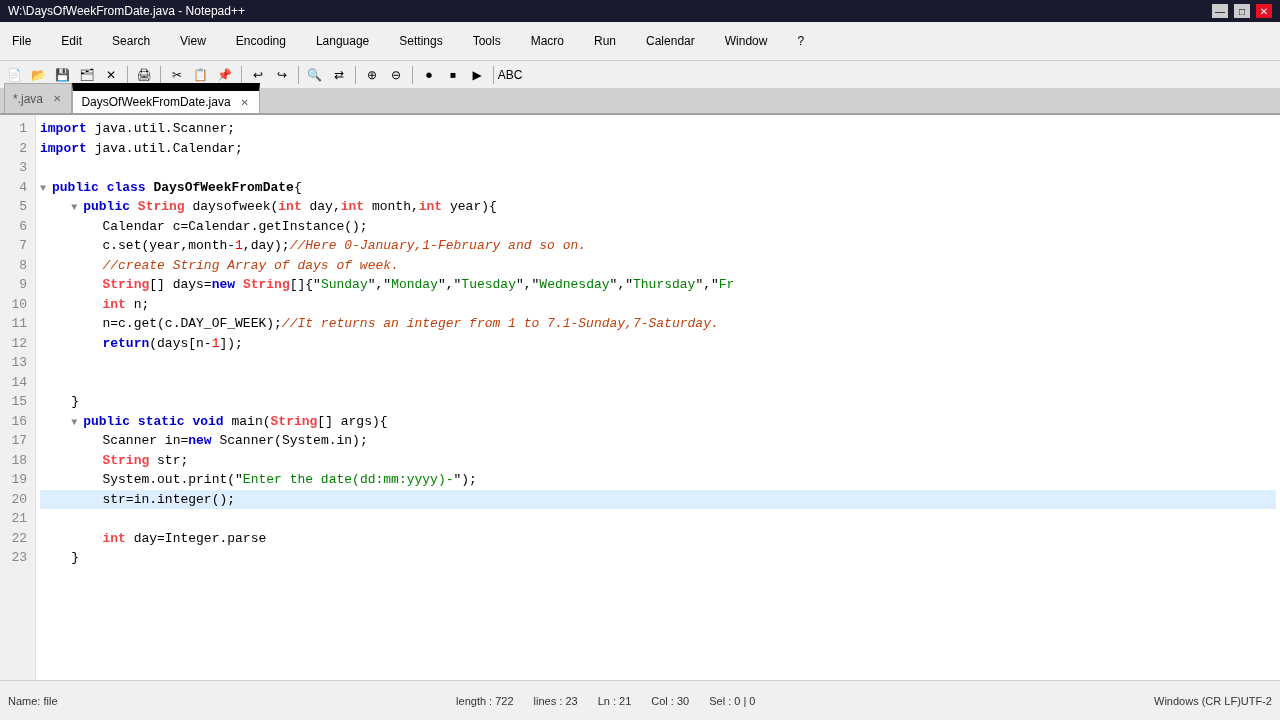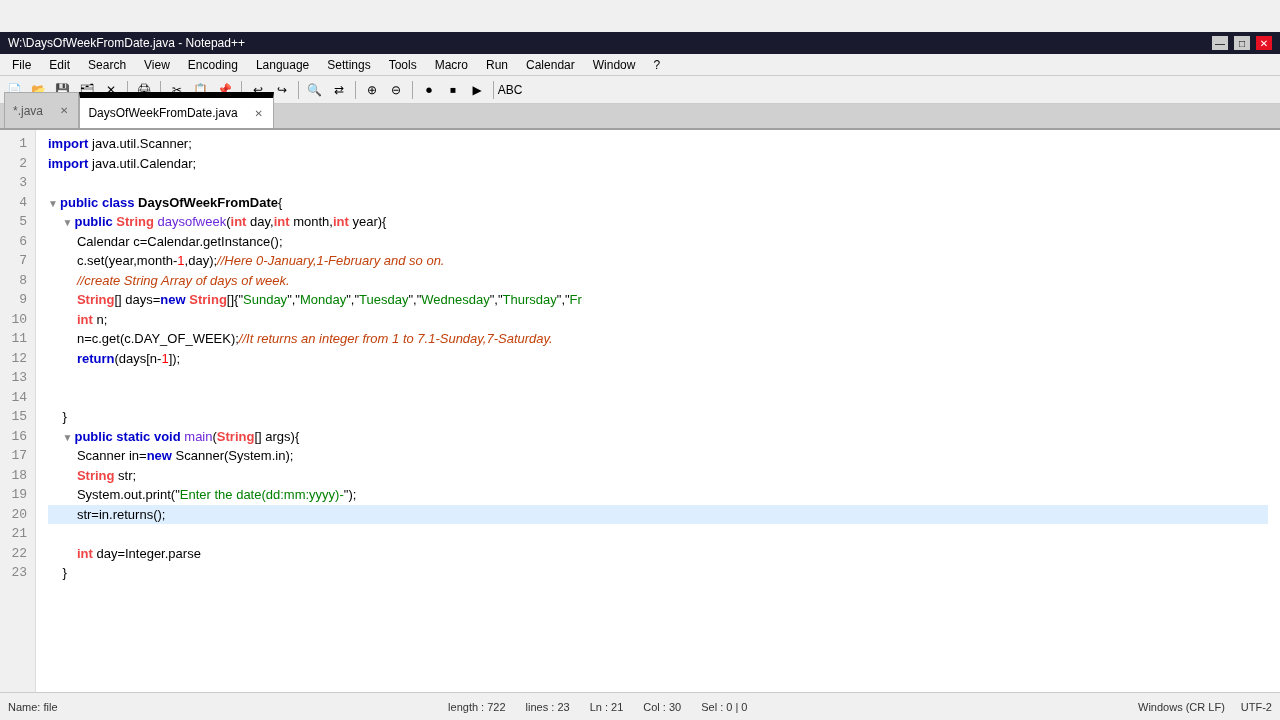--- a/index.html
+++ b/index.html
@@ -18,21 +18,20 @@
     #title-bar {
       background: #1a1a2e;
       color: #ffffff;
       height: 22px;
       display: flex;
       align-items: center;
       padding: 0 8px;
       font-size: 12px;
       font-family: Arial, sans-serif;
       justify-content: space-between;
-      margin-top: 32px;
     }
     #title-bar-left {
       flex: 1;
     }
     #title-bar-controls {
       display: flex;
       gap: 6px;
     }
     .title-btn {
       width: 16px;
@@ -43,28 +42,28 @@
       font-size: 10px;
       display: flex;
       align-items: center;
       justify-content: center;
       color: #000;
     }
 
     
     #menu-bar {
       background: #f0f0f0;
-      height: 22px;
+      height: 39px;
       display: flex;
       align-items: center;
       padding: 0 4px;
       font-size: 12px;
       font-family: Arial, sans-serif;
       border-bottom: 1px solid #ccc;
-      gap: 2px;
+      gap: 14px;
     }
     .menu-item {
       padding: 2px 8px;
       cursor: pointer;
       color: #000;
     }
 
     
     #toolbar {
       background: #f0f0f0;
@@ -96,37 +95,37 @@
     
     #tab-bar {
       background: #d0d0d0;
       height: 26px;
       display: flex;
       align-items: flex-end;
       padding: 0 4px;
       border-bottom: 2px solid #a0a0a0;
     }
     .tab {
-      height: 36px;
+      height: 30px;
       padding: 0 8px;
       display: flex;
       align-items: center;
       font-size: 12px;
       font-family: Arial, sans-serif;
       background: #d0d0d0;
       border: 1px solid #aaa;
       border-bottom: none;
       cursor: pointer;
-      gap: 15px;
+      gap: 8px;
       color: #555;
     }
     .tab.active {
       background: #ffffff;
       color: #000;
-      border-top: 6px solid #000000;
+      border-top: 8px solid #000000;
     }
     .tab-close {
       font-size: 10px;
       color: #666;
       cursor: pointer;
       padding: 0 2px;
     }
 
     
     #code-area {
@@ -144,55 +143,55 @@
       font-size: 13px;
       color: #888;
       min-width: 36px;
       line-height: 1.5;
       user-select: none;
       font-family: 'Courier New', Courier, monospace;
     }
 
     #code-content {
       flex: 1;
-      padding: 4px 12px;
+      padding: 4px 4px;
       line-height: 1.5;
       white-space: pre;
       overflow: auto;
       font-size: 13px;
-      font-family: Liberation Sans, sans-serif;
+      font-family: Liberation Mono, monospace;
       background: #ffffff;
     }
 
     
     .kw { color: #0000cc; font-weight: bold; }
     .type { color: #ef4444; font-weight: bold; }
     .classname { color: #000000; font-weight: bold; }
     .str { color: #008000; }
     .comment { color: #c2410c; font-style: italic; }
     .num { color: #ff0000; }
-    .method { color: #6d28d9; }
+    .method { color: #000000; }
     .plain { color: #000000; }
     .highlight-line { background: #ddeeff; display: block; }
 
     
     #status-bar {
       background: #f0f0f0;
-      height: 28px;
+      height: 40px;
       border-top: 1px solid #ccc;
       display: flex;
       align-items: center;
       font-size: 11px;
       font-family: Arial, sans-serif;
       padding: 0 8px;
       justify-content: space-between;
     }
     #status-left { color: #333; }
     #status-center { color: #333; display: flex; gap: 20px; }
-    #status-right { color: #333; display: flex; gap: 16px; }
+    #status-right { color: #333; display: flex; }
 
     .fold-icon {
       color: #888;
       font-size: 10px;
       cursor: pointer;
       display: inline-block;
       width: 12px;
     }
   </style>
 </head>
@@ -301,21 +300,21 @@
 <span class="plain">        </span><span class="type">int</span> <span class="plain">n;</span>
         <span class="plain">n=c.get(c.DAY_OF_WEEK);</span><span class="comment">//It returns an integer from 1 to 7.1-Sunday,7-Saturday.</span>
         <span class="kw">return</span><span class="plain">(days[n-</span><span class="num">1</span><span class="plain">]);</span>
 
 
 <span class="plain">    </span>}
     <span class="fold-icon">▼</span><span class="kw">public</span> <span class="kw">static</span> <span class="kw">void</span> <span class="method">main</span>(<span class="type">String</span><span class="plain">[] args)</span>{
         <span class="plain">Scanner in=</span><span class="kw">new</span> <span class="plain">Scanner(System.in);</span>
         <span class="type">String</span> <span class="plain">str;</span>
         <span class="plain">System.out.print("</span><span class="str">Enter the date(dd:mm:yyyy)-</span><span class="plain">");</span>
-<span class="highlight-line">        <span class="plain">str=in.returns();</span></span>
+<span class="highlight-line">        <span class="plain">str=in.integer();</span></span>
         <span class="type">int</span> <span class="plain">day=Integer.parse</span>
     }
 </div>
 </div>
 
 <div id="status-bar">
   <span id="status-left">Name: file</span>
   <div id="status-center">
     <span>length : 722</span>
     <span>lines : 23</span>

